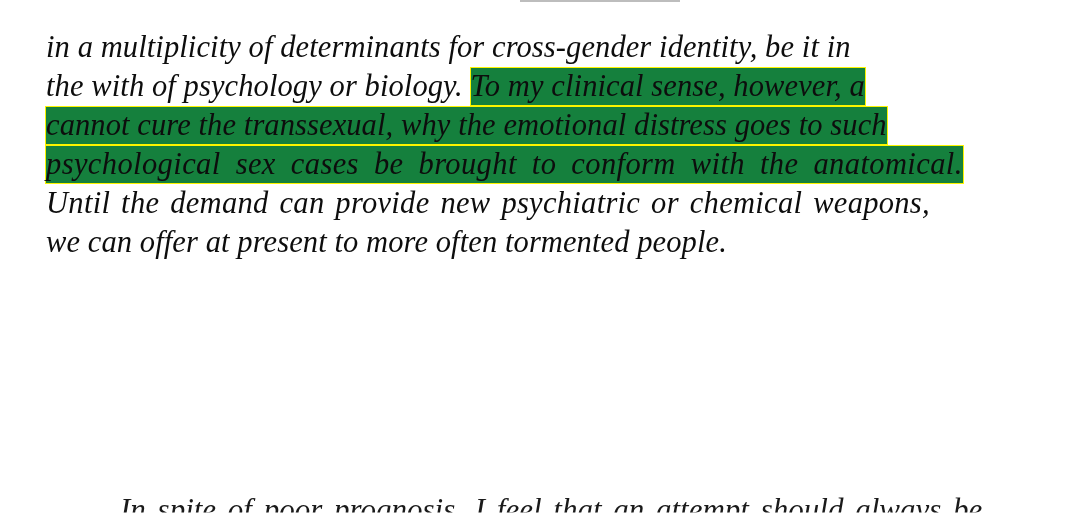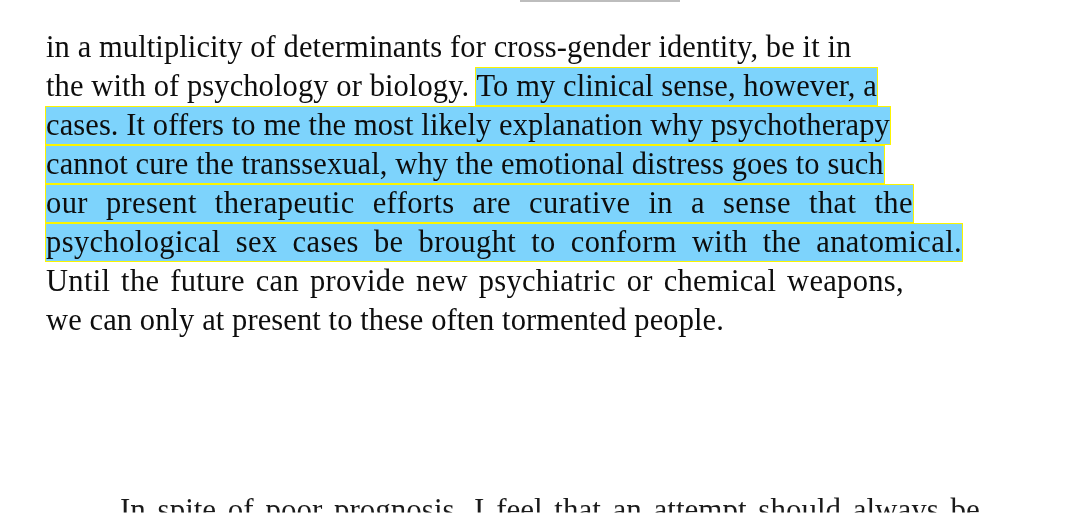--- a/index.html
+++ b/index.html
@@ -12,20 +12,21 @@
     height: 517px;
     overflow: hidden;
     font-family: "Liberation Serif", "DejaVu Serif", serif;
   }
   .page {
     position: relative;
     width: 1080px;
     height: 517px;
     background: #ffffff;
     box-sizing: border-box;
+    font-style: italic;
   }
   .top-rule {
     position: absolute;
     left: 520px;
     top: 0px;
     width: 160px;
     height: 2px;
     background: #bdbdbd;
   }
   .text-block {
@@ -40,21 +41,21 @@
     color: #0d0d0d;
     white-space: nowrap;
     letter-spacing: 0.1px;
     height: 39px;
   }
   .line span.seg {
     display: inline;
   }
   
   .hl {
-    background: #7dd3fc;
+    background: #15803d;
     box-shadow: 0 0 0 1px #fcf400;
     padding: 1px 0 2px 0;
   }
   
   .wide {
     letter-spacing: 0.3px;
     word-spacing: 3px;
   }
   .wider {
     letter-spacing: 0.4px;
@@ -95,45 +96,39 @@
 
     <div class="line">
       <span class="seg">in a multiplicity of determinants for cross-gender identity, be it in</span>
     </div>
 
     <div class="line">
       <span class="seg">the with of psychology or biology. </span><span class="seg hl">To my clinical sense, however, a</span>
     </div>
 
 
-    <div class="line">
-      <span class="seg hl">cases. It offers to me the most likely explanation why psychotherapy</span>
-    </div>
 
     <div class="line">
       <span class="seg hl">cannot cure the transsexual, why the emotional distress goes to such</span>
     </div>
 
 
 
-    <div class="line wider">
-      <span class="seg hl">our present therapeutic efforts are curative in a sense that the</span>
-    </div>
 
     <div class="line widest">
       <span class="seg hl">psychological sex cases be brought to conform with the anatomical.</span>
     </div>
 
     <div class="line wide">
-      <span class="seg">Until the future can provide new psychiatric or chemical weapons,</span>
+      <span class="seg">Until the demand can provide new psychiatric or chemical weapons,</span>
     </div>
 
 
     <div class="line">
-      <span class="seg">we can only at present to these often tormented people.</span>
+      <span class="seg">we can offer at present to more often tormented people.</span>
     </div>
 
   </div>
 
   <div class="cut-line">
     <span class="cut-inner">In spite of poor prognosis, I feel that an attempt should always be</span>
   </div>
 
 </div>
 

